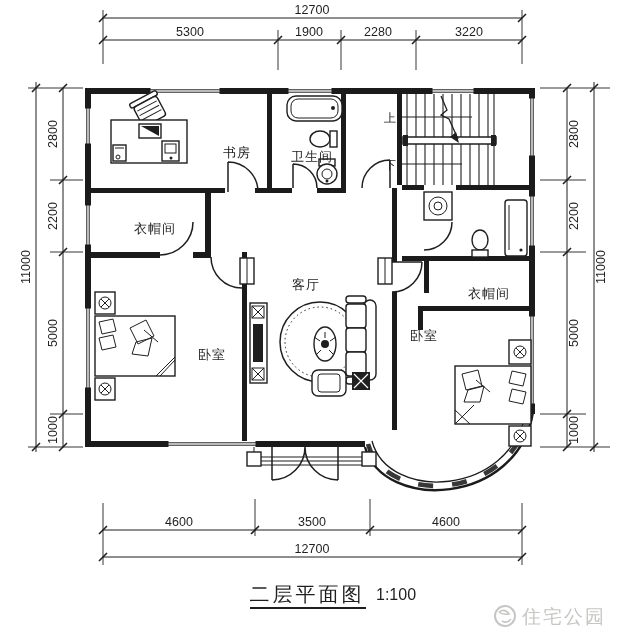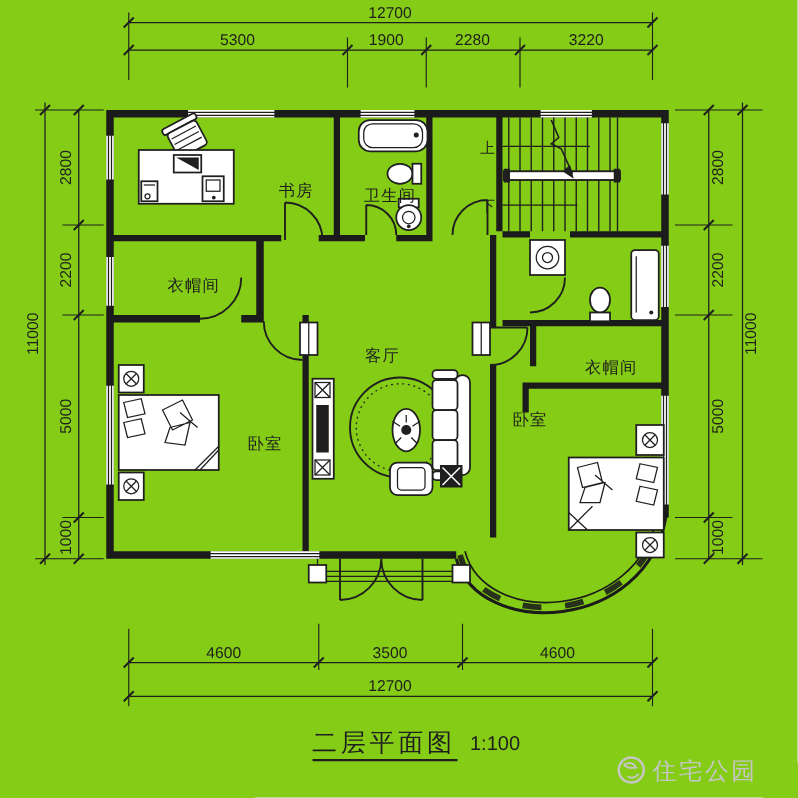--- a/index.html
+++ b/index.html
@@ -1,16 +1,16 @@
 <!DOCTYPE html>
 <html><head>
 <meta charset="utf-8">
 <style>
   html,body{margin:0;padding:0;background:#e8e8e6;}
-  .page{position:relative;width:638px;height:638px;background:#84cc16;overflow:hidden;
+  .page{position:relative;width:638px;height:638px;background:#ffffff;overflow:hidden;
         font-family:"Liberation Sans","DejaVu Sans",sans-serif;}
   svg{position:absolute;left:0;top:0;}
   svg text{fill:#1f1f1f;}
   .dimtxt{font-size:12.5px;font-family:"Liberation Sans",sans-serif;}
   .roomtxt{font-size:13px;font-family:"DejaVu Sans",sans-serif;letter-spacing:1px;}
   .stairtxt{font-size:12px;font-family:"DejaVu Sans",sans-serif;}
   .titletxt{font-size:20px;font-family:"DejaVu Sans",sans-serif;letter-spacing:3px;}
   .scaletxt{font-size:16px;font-family:"Liberation Sans",sans-serif;}
   .wmtxt{font-size:19px;font-family:"DejaVu Sans",sans-serif;letter-spacing:2px;fill:#c6c6c4;}
   .thin{stroke:#1f1f1f;stroke-width:1;fill:none;}

